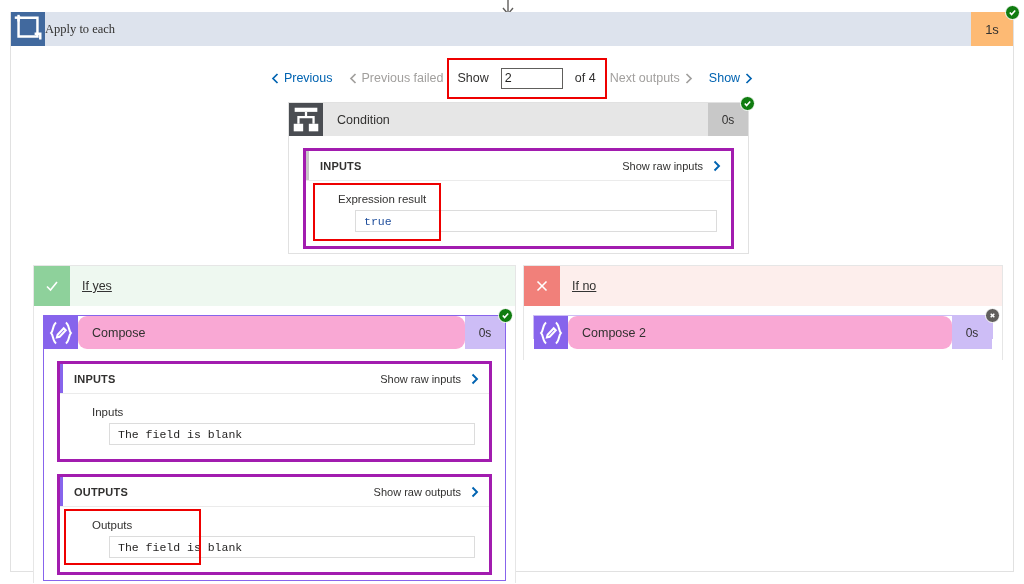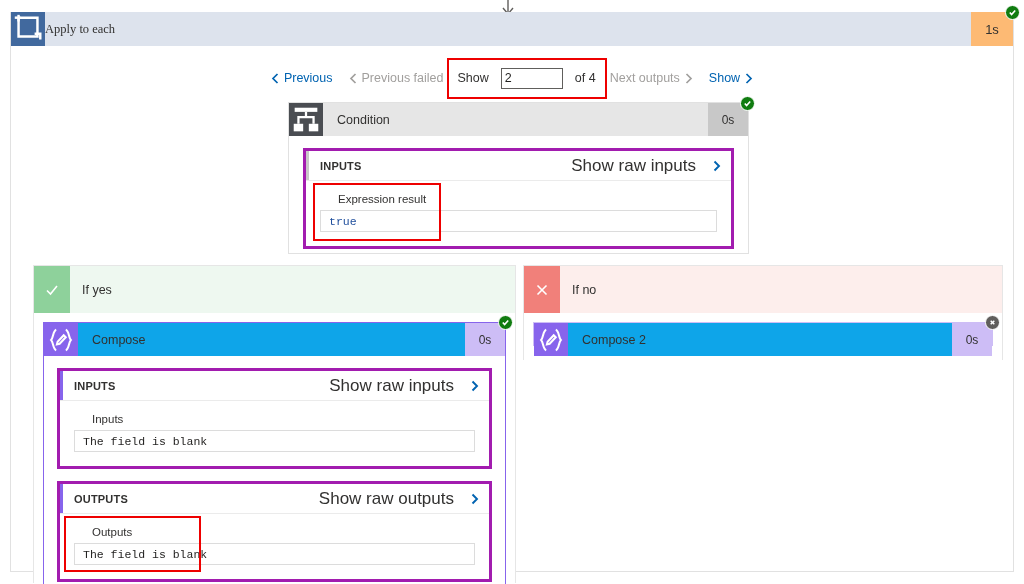--- a/index.html
+++ b/index.html
@@ -145,21 +145,21 @@
     width: 461px; height: 152px;
     border: 1px solid #e1e1e1;
     background: #ffffff;
   }
   .cond-card .card-icon { background: #4a4d52; }
   .cond-card .card-title { background: #e6e6e6; }
   .cond-card .card-duration { background: #c8c8c8; }
 
   
   .compose-icon { background: #8764ec; }
-  .compose-title { background: #0ea5e9; }
+  .compose-title { background: #f9a8d4; border-radius: 9px; }
   .compose-duration { background: #cdbdf6; }
 
   
   .io-panel {
     border: 3px solid #a21caf;
     background: #ffffff;
     margin: 0;
   }
   .io-header {
     display: flex; align-items: center;
@@ -172,62 +172,63 @@
   .io-accent-purple { background: #8764ec; }
   .io-caption {
     flex: 1;
     padding-left: 11px;
     font-size: 11px;
     font-weight: bold;
     letter-spacing: 0.2px;
     color: #323130;
   }
   .io-rawlink {
-    display: flex; align-items: center; gap: 16px;
-    color: #323130;
-    font-size: 17px;
+    display: flex; align-items: center; gap: 9px;
+    color: #323130;
+    font-size: 11px;
     cursor: pointer;
     white-space: nowrap;
   }
   .io-rawlink svg { width: 9px; height: 12px; color: #0063b1; }
   .io-body { padding: 12px 14px 14px 14px; position: relative; }
   .field-label {
     font-size: 11.5px;
     color: #323130;
     margin-bottom: 5px;
     margin-left: 18px;
   }
   .field-box {
     border: 1px solid #dcdcdc;
     background: #ffffff;
     height: 22px;
     display: flex; align-items: center;
     padding: 0 8px;
     font-family: "Liberation Mono", monospace;
     font-size: 11.5px;
     color: #201f1e;
+    margin-left: 35px;
   }
   .field-box.value-blue { color: #1f4e9c; }
 
   
   .anno-box {
     position: absolute;
     border: 2.5px solid #ee0000;
     pointer-events: none;
     z-index: 5;
   }
 
   
   .branch {
     position: absolute;
     border: 1px solid #e6e6e6;
   }
   .branch-yes { left: 22px; top: 253px; width: 483px; height: 318px; }
   .branch-no  { left: 512px; top: 253px; width: 480px; height: 95px; }
-  .branch-header { display: flex; align-items: stretch; height: 47px; }
+  .branch-header { display: flex; align-items: stretch; height: 40px; text-decoration: underline; }
   .branch-icon {
     width: 36px; min-width: 36px;
     display: flex; align-items: center; justify-content: center;
   }
   .branch-icon svg { width: 18px; height: 18px; color: #ffffff; }
   .branch-label {
     flex: 1;
     display: flex; align-items: center;
     padding-left: 12px;
     font-size: 12.5px;

